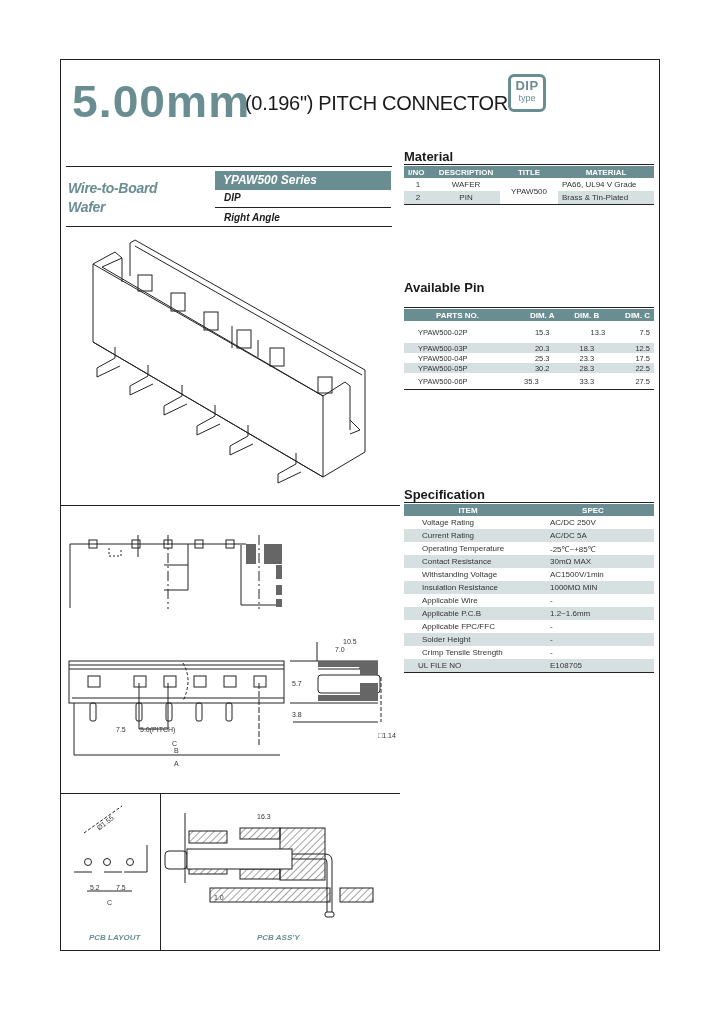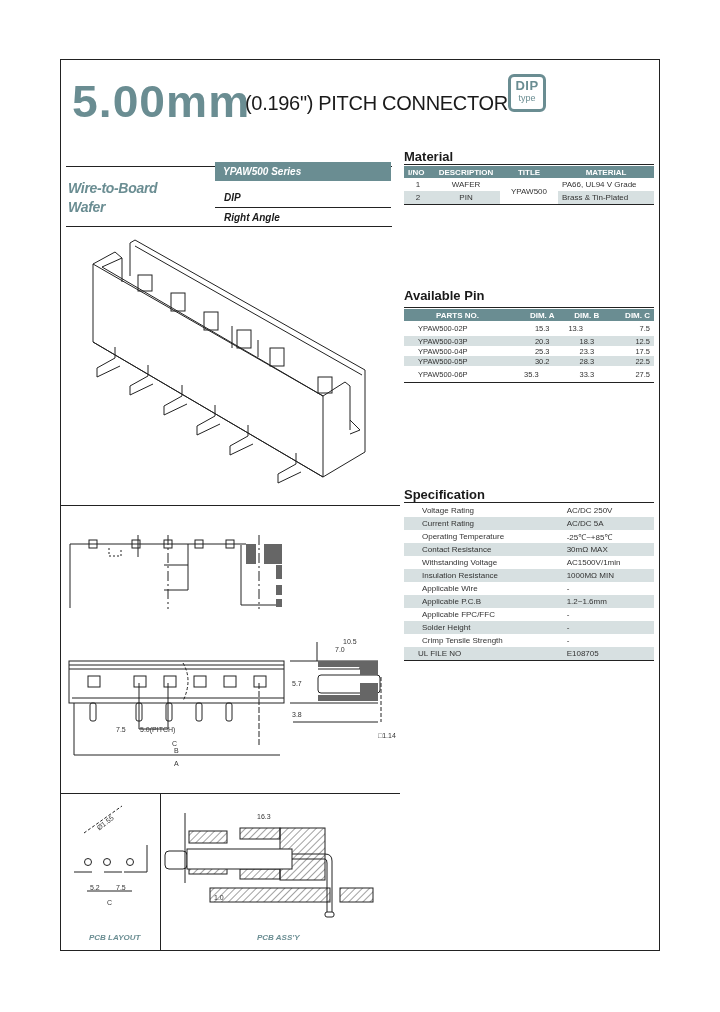--- a/index.html
+++ b/index.html
@@ -9,21 +9,21 @@
   .title-big { position:absolute; left:72px; top:78px; font-family:"Liberation Sans", sans-serif; font-weight:bold; font-size:44px; color:#6a8d92; letter-spacing:1px; line-height:48px; transform:scaleX(1.05); transform-origin:left; }
   .title-sub { position:absolute; left:245px; top:92px; font-size:20px; color:#1a1a1a; letter-spacing:-0.3px; }
   .dip-badge { position:absolute; left:508px; top:74px; width:38px; height:38px; border:3px solid #6a8d92; border-radius:6px; box-sizing:border-box; text-align:center; color:#6a8d92; }
   .dip-badge .d1 { font-weight:bold; font-size:13px; line-height:14px; margin-top:2px; letter-spacing:0.5px; }
   .dip-badge .d2 { font-size:9px; line-height:10px; }
 
   .hline { position:absolute; height:1px; background:#222; }
   .vline { position:absolute; width:1px; background:#222; }
 
   .left-title { position:absolute; left:68px; top:179px; font-size:14px; font-style:italic; color:#6a8d92; line-height:19px; font-weight:bold; letter-spacing:-0.3px; }
-  .series-bar { position:absolute; left:215px; top:162px; width:176px; height:19px; background:#6a8d92; color:#fff; font-style:italic; font-weight:bold; font-size:10px; line-height:19px; padding-left:8px; box-sizing:border-box; }
+  .series-bar { position:absolute; left:215px; top:171px; width:176px; height:19px; background:#6a8d92; color:#fff; font-style:italic; font-weight:bold; font-size:12px; line-height:19px; padding-left:8px; box-sizing:border-box; }
   .series-row { position:absolute; left:224px; font-size:10px; font-style:italic; font-weight:bold; }
 
   .sec-title { position:absolute; left:404px; font-size:13px; font-weight:bold; color:#1a1a1a; }
   table.t { position:absolute; border-collapse:collapse; font-size:8px; color:#333; }
   table.t th { background:#6a8d92; color:#fff; font-weight:bold; height:12px; padding:0 4px; font-size:8px; }
   table.t td { height:13px; padding:0 4px; }
   table.t tr.alt td { background:#d7e0e1; }
   table.t { border-bottom:1px solid #222; }
 
   .caption { position:absolute; font-size:8px; font-style:italic; color:#6a8d92; font-weight:bold; }
@@ -235,34 +235,34 @@
     <td>PA66, UL94 V Grade</td>
   </tr>
   <tr class="alt">
     <td style="text-align:center;">2</td>
     <td style="text-align:center;">PIN</td>
     <td>Brass &amp; Tin-Plated</td>
   </tr>
 </tbody>
   </table>
 
-<div class="sec-title" style="top:288px;text-align:center;">Available Pin</div>
+<div class="sec-title" style="top:280px;text-align:center;">Available Pin</div>
 <div class="hline" style="left:404px;top:307px;width:250px;"></div>
 <table class="t" style="left:404px;top:309px;width:250px;font-size:7.5px;">
   <tbody>
       <tr>
     <th style="width:80px;text-align:left;padding-left:32px;">PARTS NO.</th>
     <th style="text-align:center;">DIM. A</th>
     <th style="text-align:center;">DIM. B</th>
     <th style="text-align:right;">DIM. C</th>
   </tr>
   <tr>
         <td style="padding-left:14px;height:10px;">YPAW500-02P</td>
         <td style="text-align:center;height:10px;">15.3</td>
-        <td style="text-align:left;height:15px;">13.3</td>
+        <td style="text-align:right;height:22px;">13.3</td>
         <td style="text-align:right;height:10px;">7.5</td>
       </tr>
   <tr class="alt">
         <td style="padding-left:14px;height:10px;">YPAW500-03P</td>
         <td style="text-align:center;height:10px;">20.3</td>
         <td style="text-align:center;height:10px;">18.3</td>
         <td style="text-align:right;height:10px;">12.5</td>
       </tr>
   <tr>
         <td style="padding-left:14px;height:10px;">YPAW500-04P</td>
@@ -282,20 +282,24 @@
         <td style="text-align:center;height:10px;">33.3</td>
         <td style="text-align:right;height:10px;">27.5</td>
       </tr>
 </tbody>
   </table>
 
 <div class="sec-title" style="top:487px;">Specification</div>
 <div class="hline" style="left:404px;top:502px;width:250px;"></div>
 <table class="t" style="left:404px;top:504px;width:250px;">
   <tbody>
+      <tr>
+    <th style="width:120px;">ITEM</th>
+    <th>SPEC</th>
+  </tr>
   <tr>
         <td style="padding-left:18px;">Voltage Rating</td>
         <td style="padding-left:18px;">AC/DC 250V</td>
       </tr>
   <tr class="alt">
         <td style="padding-left:18px;">Current Rating</td>
         <td style="padding-left:18px;">AC/DC 5A</td>
       </tr>
   <tr>
         <td style="padding-left:18px;">Operating Temperature</td>

